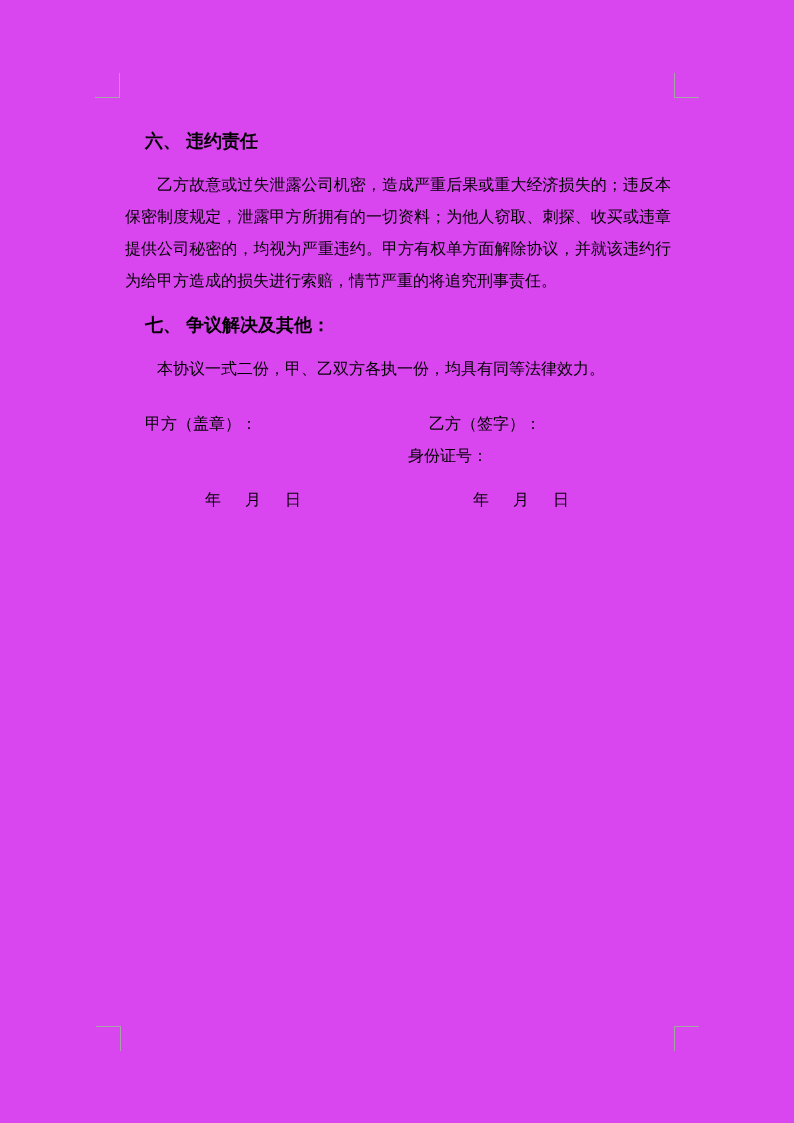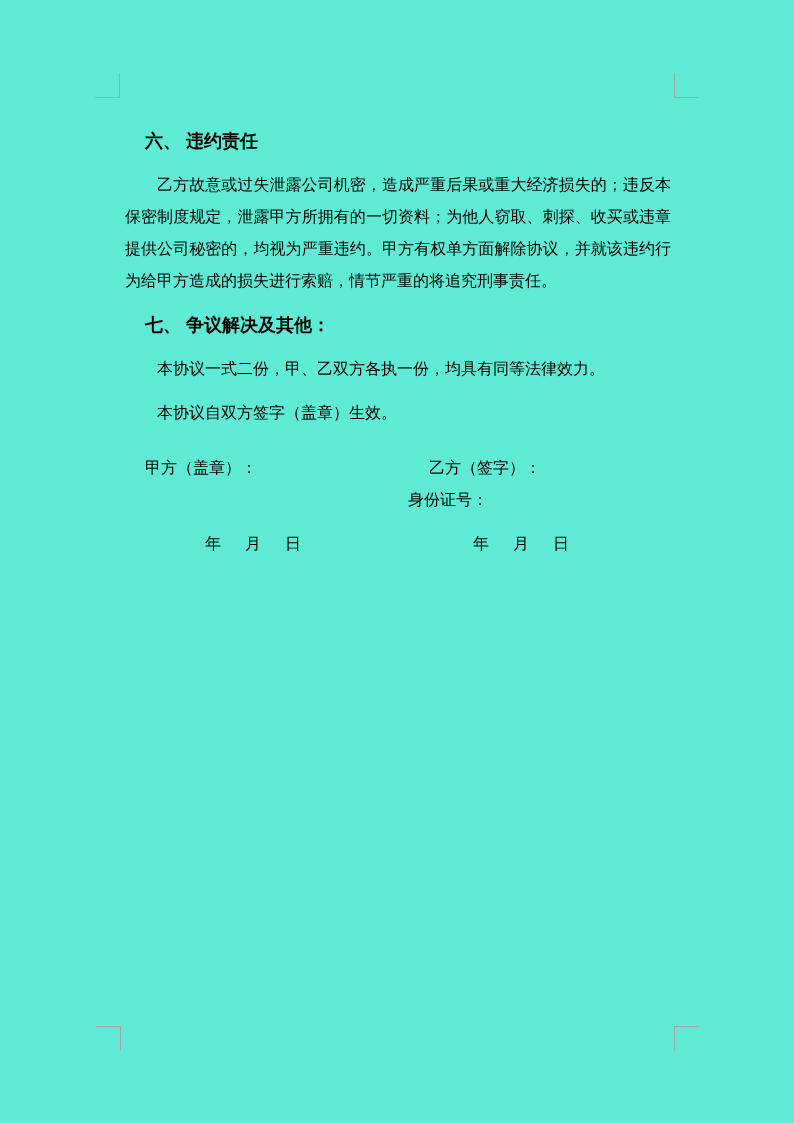--- a/index.html
+++ b/index.html
@@ -4,21 +4,21 @@
 <style>
   html, body {
     margin: 0;
     padding: 0;
     background: #ffffff;
   }
   .page {
     position: relative;
     width: 794px;
     height: 1123px;
-    background: #5eead4;
+    background: #d946ef;
     overflow: hidden;
     font-family: "Liberation Sans", "DejaVu Sans", sans-serif;
     color: #000000;
   }
   
   .crop-mark {
     position: absolute;
     width: 24px;
     height: 24px;
   }
@@ -85,21 +85,20 @@
     <h2 class="heading">六、 违约责任</h2>
 
     <p class="para">乙方故意或过失泄露公司机密，造成严重后果或重大经济损失的；违反本保密制度规定，泄露甲方所拥有的一切资料；为他人窃取、刺探、收买或违章提供公司秘密的，均视为严重违约。甲方有权单方面解除协议，并就该违约行为给甲方造成的损失进行索赔，情节严重的将追究刑事责任。</p>
 
     <h2 class="heading">七、 争议解决及其他：</h2>
 
 
 
     <p class="para">本协议一式二份，甲、乙双方各执一份，均具有同等法律效力。</p>
 
-    <p class="para">本协议自双方签字（盖章）生效。</p>
 
     <div class="sig-block">
 
       <div class="sig-row">
         <span class="party-a">甲方（盖章）：</span>
         <span class="party-b">乙方（签字）：</span>
       </div>
 
       <div class="sig-row">
         <span class="id-label">身份证号：</span>

